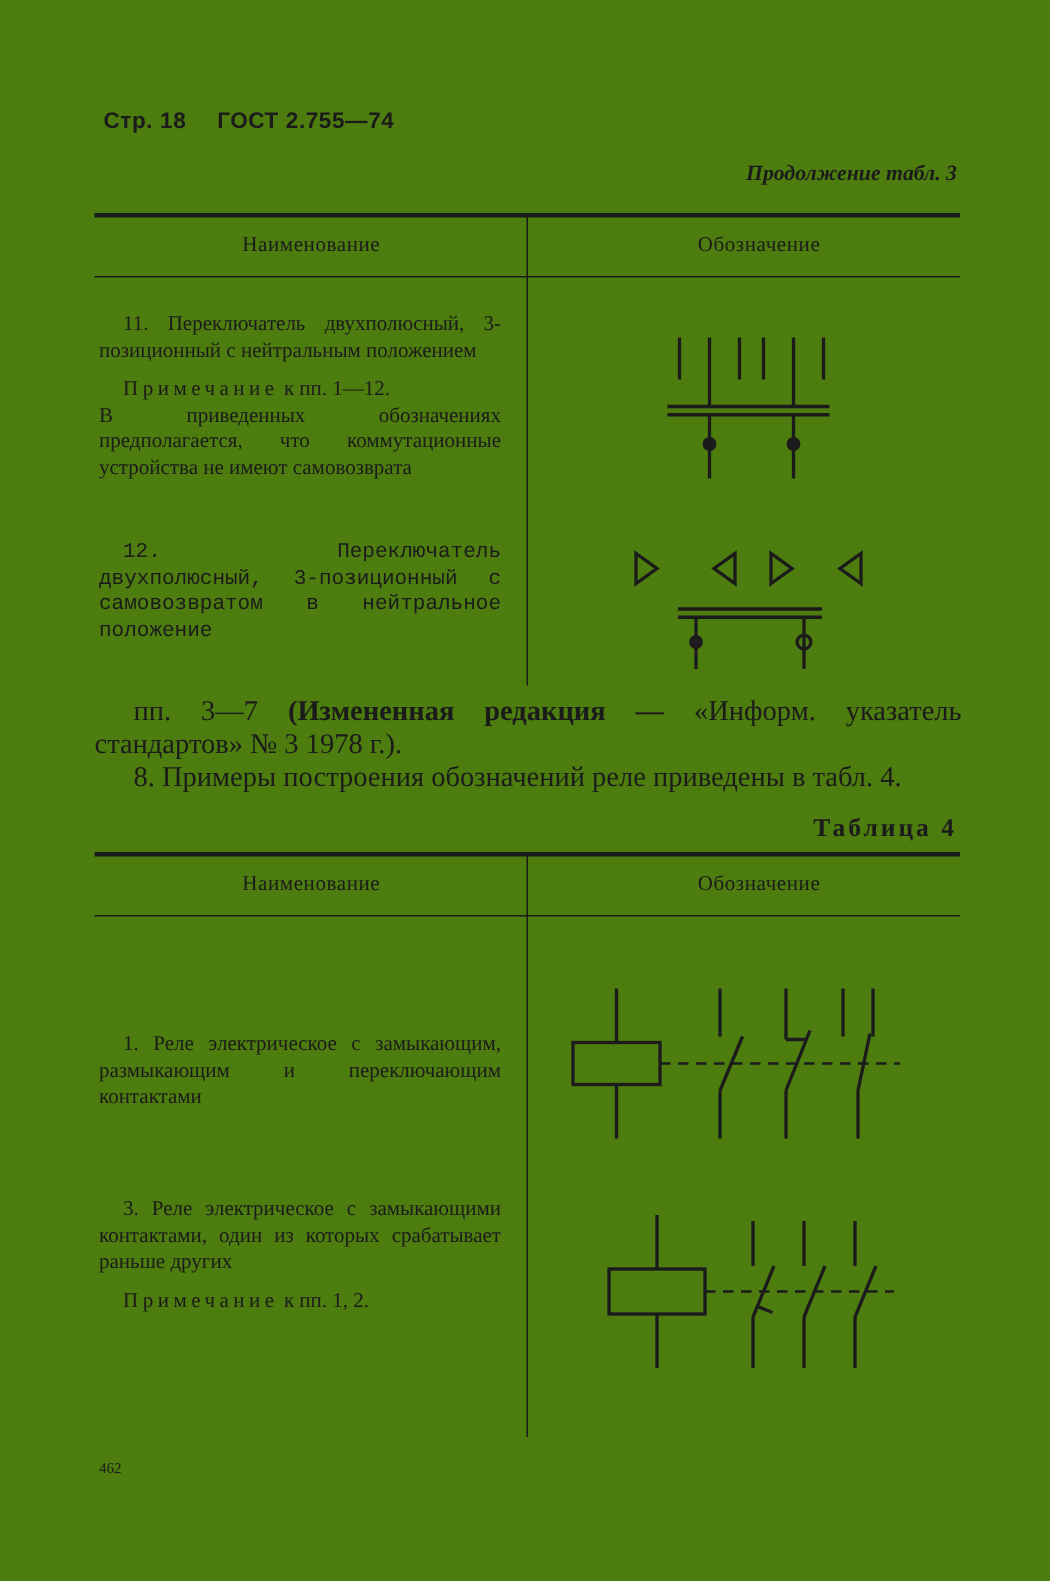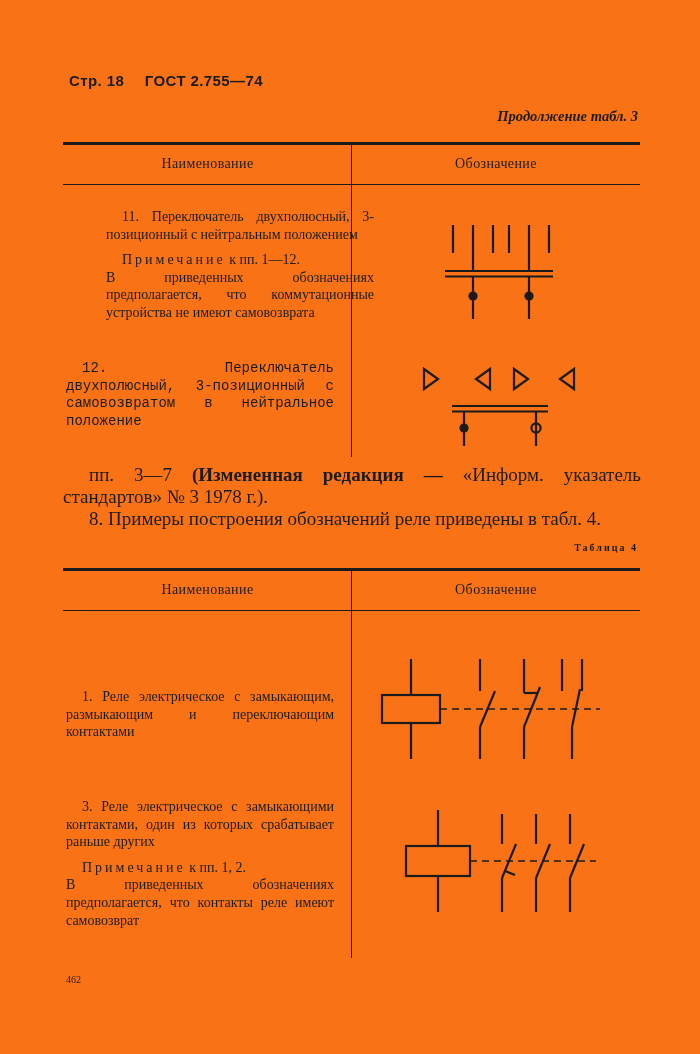--- a/index.html
+++ b/index.html
@@ -1,47 +1,47 @@
 <!DOCTYPE html>
 <html><head>
 <meta charset="utf-8">
 <style>
   * { margin:0; padding:0; box-sizing:border-box; }
   html,body { background:#9a958a; }
   .page {
     position:relative; width:700px; height:1054px; margin:0 auto;
-    background:#f97316; color:#1b1b1b;
+    background:#4d7c0f; color:#1b1b1b;
     font-family:"Liberation Serif", serif; overflow:hidden;
   }
   .rule { position:absolute; background:#1b1b1b; }
   .rule.thick { height:2.6px; }
   .rule.thin  { height:1.2px; }
   .vrule { position:absolute; width:1.4px; background:#1b1b1b; }
 
   .hdr {
     position:absolute; left:69px; top:72px;
     font-family:"Liberation Sans", sans-serif; font-weight:bold;
     font-size:15px; letter-spacing:.4px;
   }
   .hdr .doc { margin-left:16px; }
 
   .cap-italic {
     position:absolute; right:62px; top:108px;
     font-style:italic; font-weight:bold; font-size:14.5px;
   }
   .cap-table {
     position:absolute; right:62px; top:542px;
-    font-weight:bold; font-size:10px; letter-spacing:2px;
+    font-weight:bold; font-size:17px; letter-spacing:2px;
   }
 
   .colhead {
     position:absolute; font-size:14px; text-align:center; letter-spacing:.4px;
   }
   .colhead.name  { left:63px;  width:289px; }
-  .colhead.desig { left:352px; width:288px;font-family:Liberation Serif, serif; }
+  .colhead.desig { left:362px; width:288px;font-family:Liberation Serif, serif; }
 
   .txt {
     position:absolute; left:66px; width:268px;
     font-size:14px; line-height:17.6px; text-align:justify;
   }
   .txt p.lead { text-indent:16px; }
   .note { margin-top:8px; }
   .note-head { text-indent:16px; }
   .note-body { text-align:justify; }
   .ls { letter-spacing:3px; }
@@ -66,21 +66,21 @@
   </div>
 
   <div class="cap-italic">Продолжение табл. 3</div>
 
   <div class="rule thick" style="left:63px; top:142px; width:577px;"></div>
   <div class="colhead name" style="top:156px;">Наименование</div>
   <div class="colhead desig" style="top:156px;">Обозначение</div>
   <div class="rule thin" style="left:63px; top:184px; width:577px;"></div>
   <div class="vrule" style="left:351px; top:142px; height:315px;"></div>
 
-  <div class="txt" style="top:208px;margin-left:40px;">
+  <div class="txt" style="top:208px;">
     <p class="lead">11. Переключатель двухполюсный, 3-позиционный с нейтральным положением</p>
     <div class="note">
       <div class="note-head"><span class="ls">Примечание</span><span> к пп. 1—12.</span></div>
       <div class="note-body">В приведенных обозначениях предполагается, что коммутационные устройства не имеют самовозврата</div>
     </div>
   </div>
 
   <div class="sym" style="left:443px; top:223px;">
     <svg width="112" height="98" viewBox="0 0 112 98">
       <g stroke="#1b1b1b" stroke-width="2.2" fill="none">
@@ -157,21 +157,20 @@
         <line x1="196" y1="70" x2="196" y2="102"></line>
         <line x1="196" y1="70" x2="204" y2="32"></line>
       </g>
     </svg>
   </div>
 
   <div class="txt" style="top:798px;">
     <p class="lead">3. Реле электрическое с замыкающими контактами, один из которых срабатывает раньше других</p>
     <div class="note">
       <div class="note-head"><span class="ls">Примечание</span><span> к пп. 1, 2.</span></div>
-      <div class="note-body">В приведенных обозначениях предполагается, что контакты реле имеют самовозврат</div>
     </div>
   </div>
 
   <div class="sym" style="left:398px; top:806px;">
     <svg width="202" height="108" viewBox="0 0 202 108">
       <g stroke="#1b1b1b" stroke-width="2.2" fill="none">
         <rect x="8" y="40" width="64" height="30"></rect>
         <line x1="40" y1="4" x2="40" y2="40"></line>
         <line x1="40" y1="70" x2="40" y2="106"></line>
         <line x1="72" y1="55" x2="198" y2="55" stroke-dasharray="7 5" stroke-width="1.6"></line>

